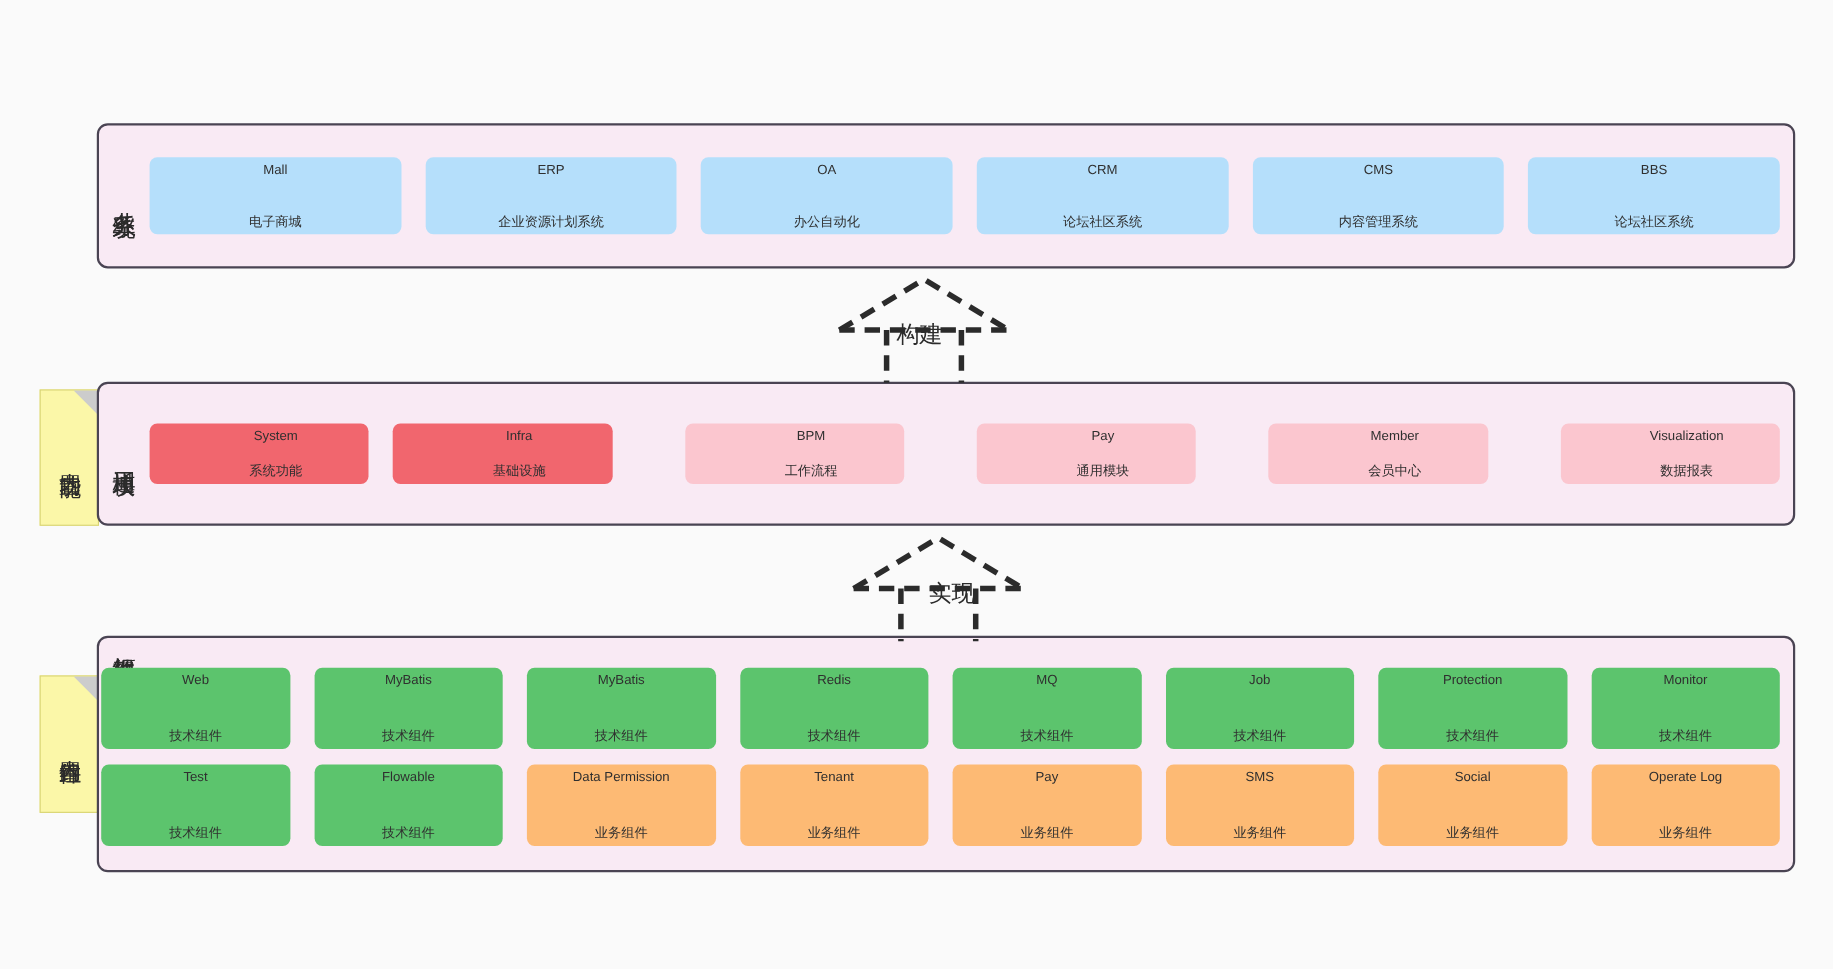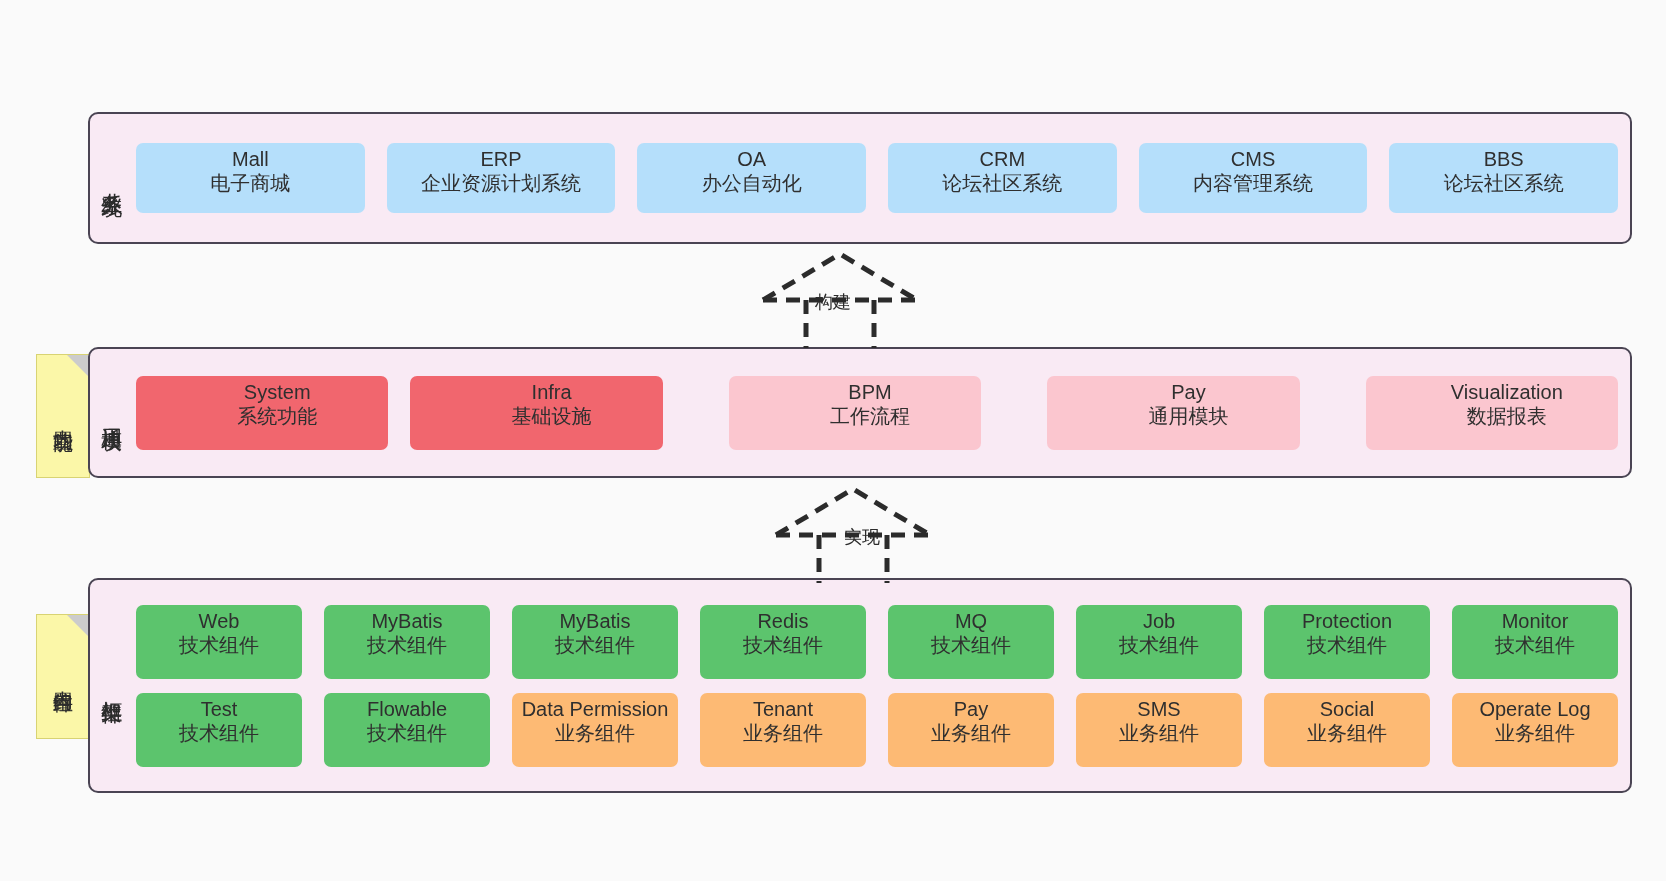--- a/index.html
+++ b/index.html
@@ -61,45 +61,45 @@
     justify-content: flex-start;
   }
   .row > .card { flex: 1 1 0; }
 
   
   .card {
     border-radius: 7px;
     display: flex;
     flex-direction: column;
     align-items: center;
-    justify-content: flex-start;
+    justify-content: space-between;
     text-align: center;
-    font-size: 20px;
+    font-size: 12px;
     line-height: 1.22;
     color: #2f2f2f;
     box-sizing: border-box;
     padding: 4px 6px;
     user-select: none;
   }
   .card .l1 { display:block; }
   .card .l2 { display:block; }
 
   .card.blue        { background: #b5dffb; }
   .card.red         { background: #f1666e; }
   .card.pink        { background: #fbc6cf; margin-left: 44px; }
   .card.green       { background: #5cc46d; }
   .card.green-light { background: #fdba74; }
 
   
   #layer-business  { left: 88px;  top: 112px; width: 1544px; height: 132px; }
   #layer-common    { left: 88px;  top: 347px; width: 1544px; height: 131px; }
-  #layer-framework { left: 88px;  top: 578px; width: 1544px; height: 215px; }
+  #layer-framework { left: 88px;  top: 578px; width: 1544px; height: 215px; flex-direction: column; }
 
   #layer-business  .row > .card { height: 70px; }
-  #layer-common    .row > .card { height: 74px; padding-left: 36px; }
+  #layer-common    .row > .card { height: 55px; padding-left: 36px; }
   #layer-framework .row > .card { height: 74px; }
 
   
   .note {
     position: absolute;
     width: 54px;
     background: #fbf7a8;
     border: 1px solid #d8d373;
     box-sizing: border-box;
     display: flex;
@@ -127,21 +127,21 @@
   #note-framework { left: 36px; top: 614px; height: 125px; }
 
   
   .connector {
     position: absolute;
     z-index: 3;
   }
   .connector svg { display: block; overflow: visible; }
   .connector-label {
     position: absolute;
-    font-size: 18px;
+    font-size: 21px;
     color: #2b2b2b;
     background: transparent;
     white-space: nowrap;
     user-select: none;
   }
   #connector-build  { left: 755px; top: 252px; width: 170px; height: 98px; }
   #connector-build  .connector-label { left: 60px; top: 38px; }
   #connector-impl   { left: 768px; top: 487px; width: 170px; height: 98px; }
   #connector-impl   .connector-label { left: 76px; top: 38px; text-align: center; }
 </style>
@@ -211,20 +211,24 @@
           <span class="l1">Infra</span>
           <span class="l2">基础设施</span>
         </div>
         <div class="card pink">
           <span class="l1">BPM</span>
           <span class="l2">工作流程</span>
         </div>
         <div class="card pink">
           <span class="l1">Pay</span>
           <span class="l2">通用模块</span>
+        </div>
+        <div class="card pink">
+          <span class="l1">Member</span>
+          <span class="l2">会员中心</span>
         </div>
         <div class="card pink">
           <span class="l1">Visualization</span>
           <span class="l2">数据报表</span>
         </div>
       </div>
     </div>
   </div>
 
   <div class="connector" id="connector-impl">

